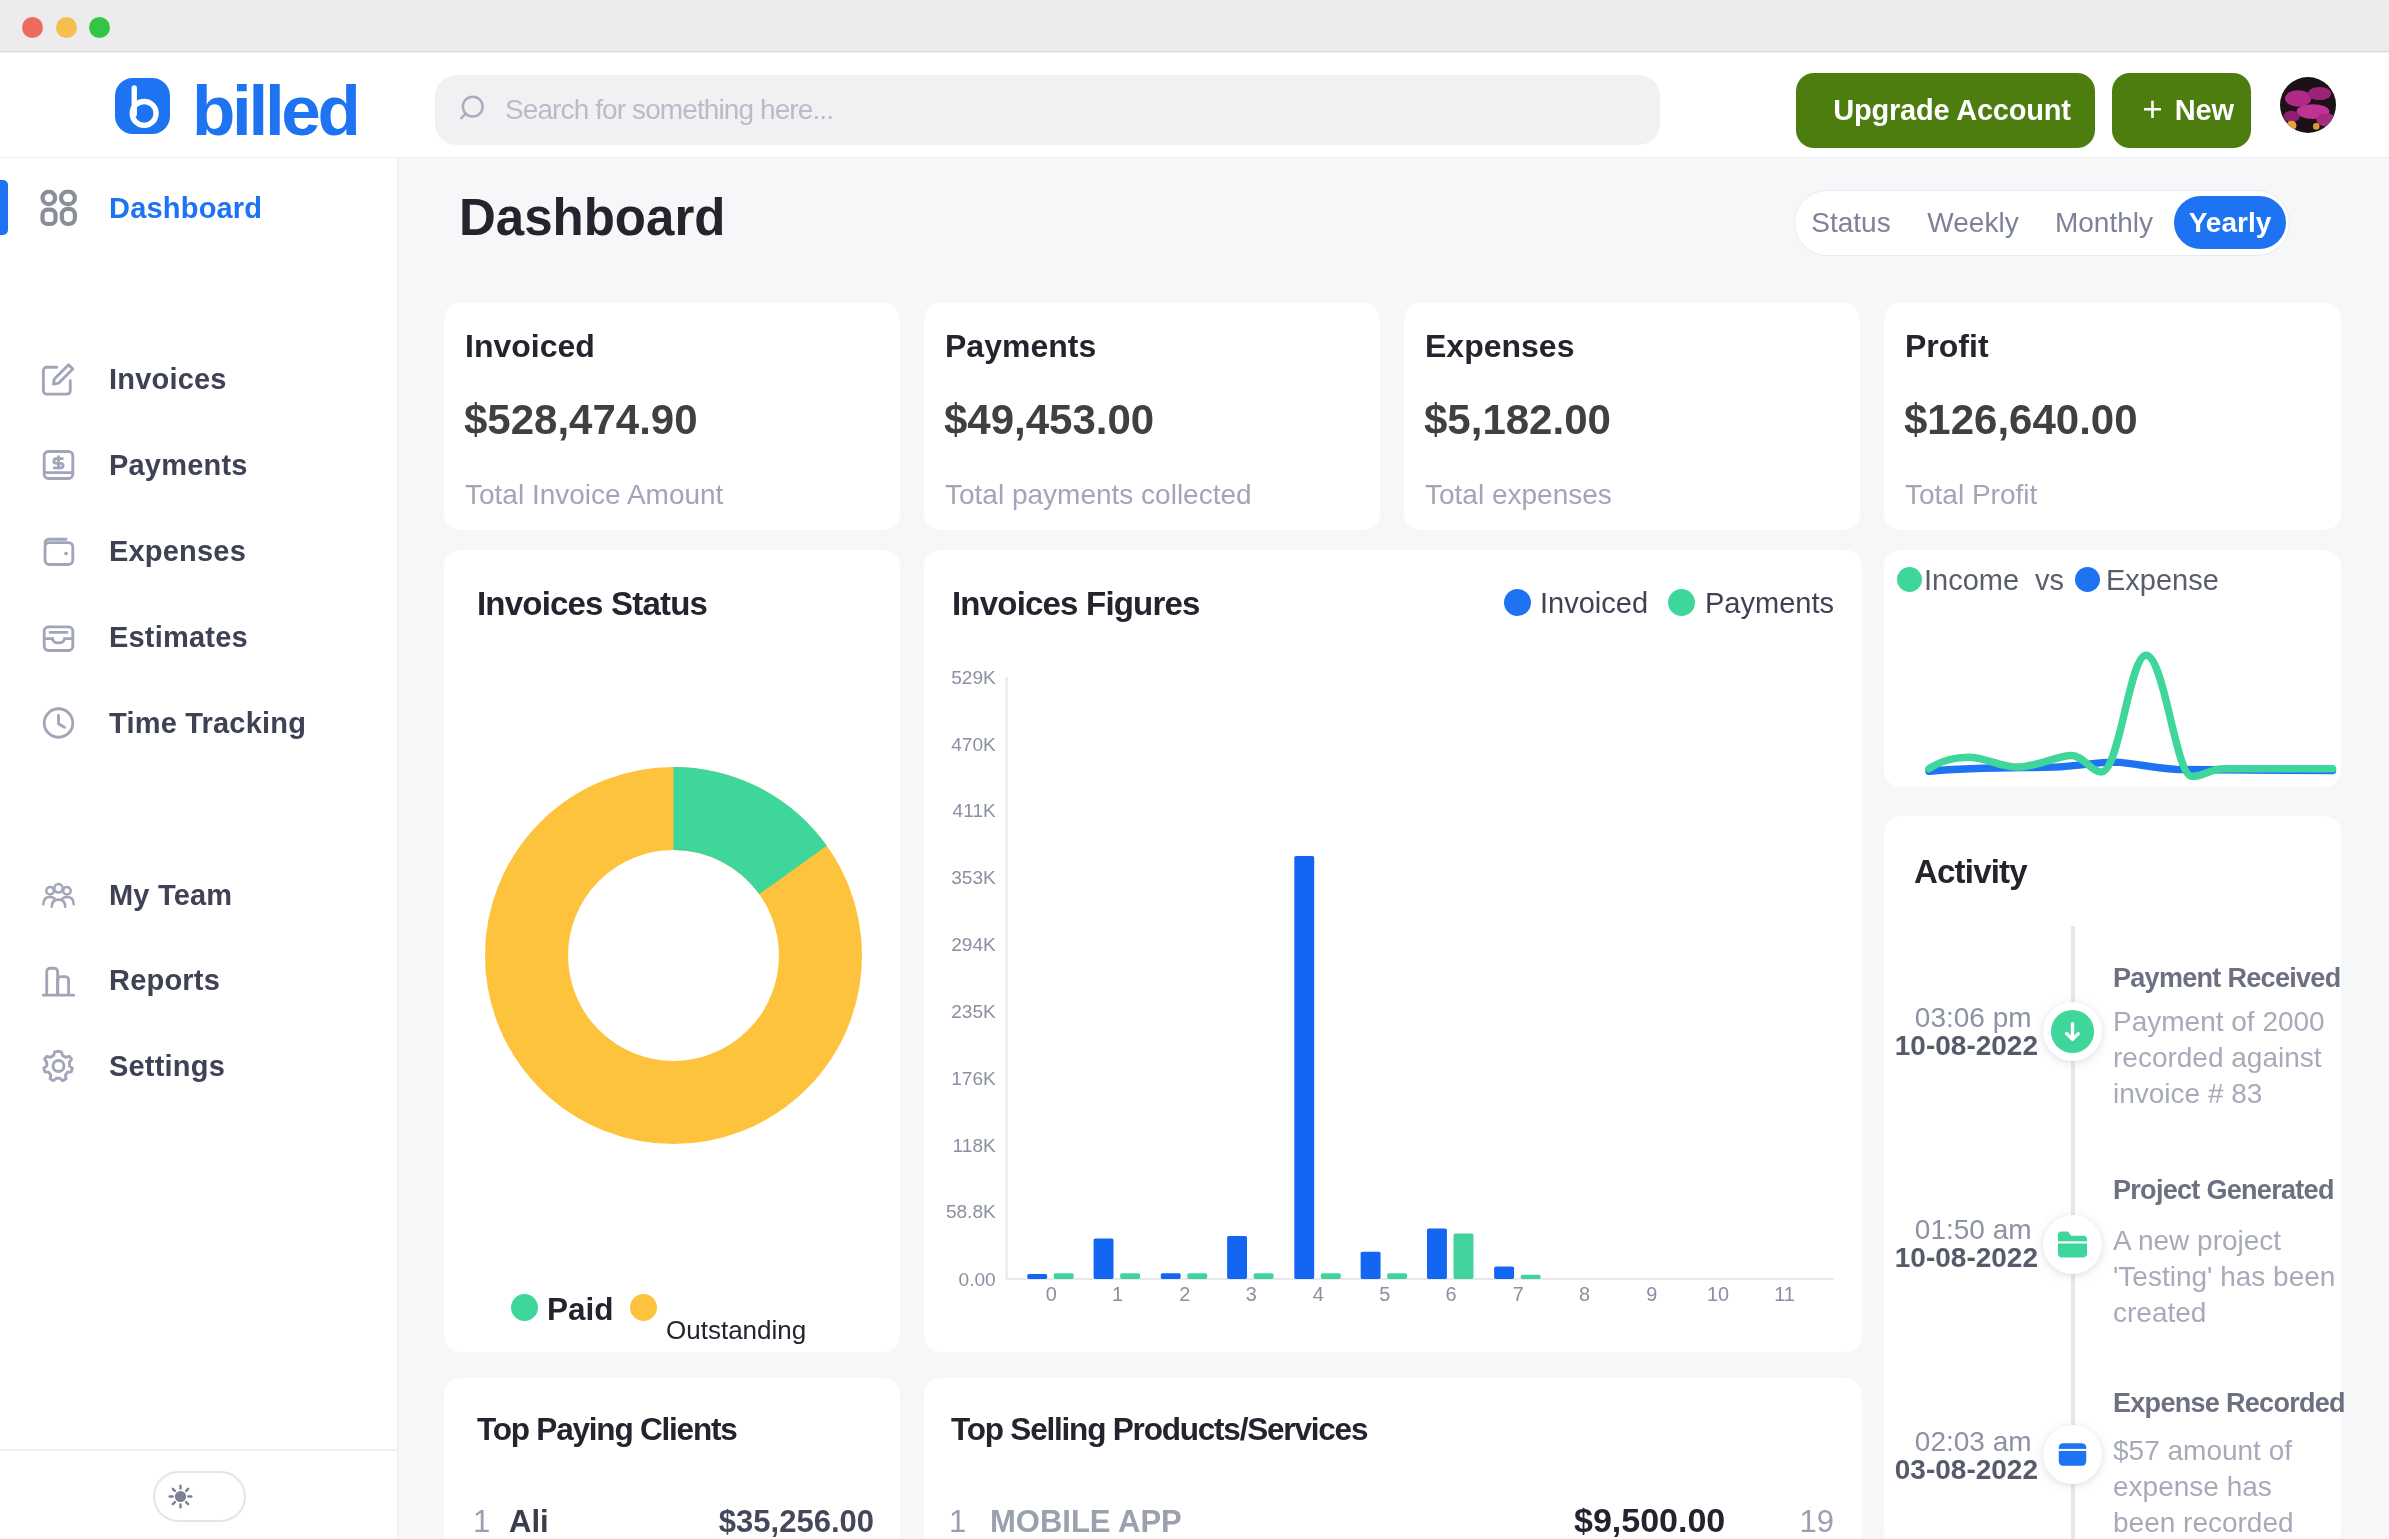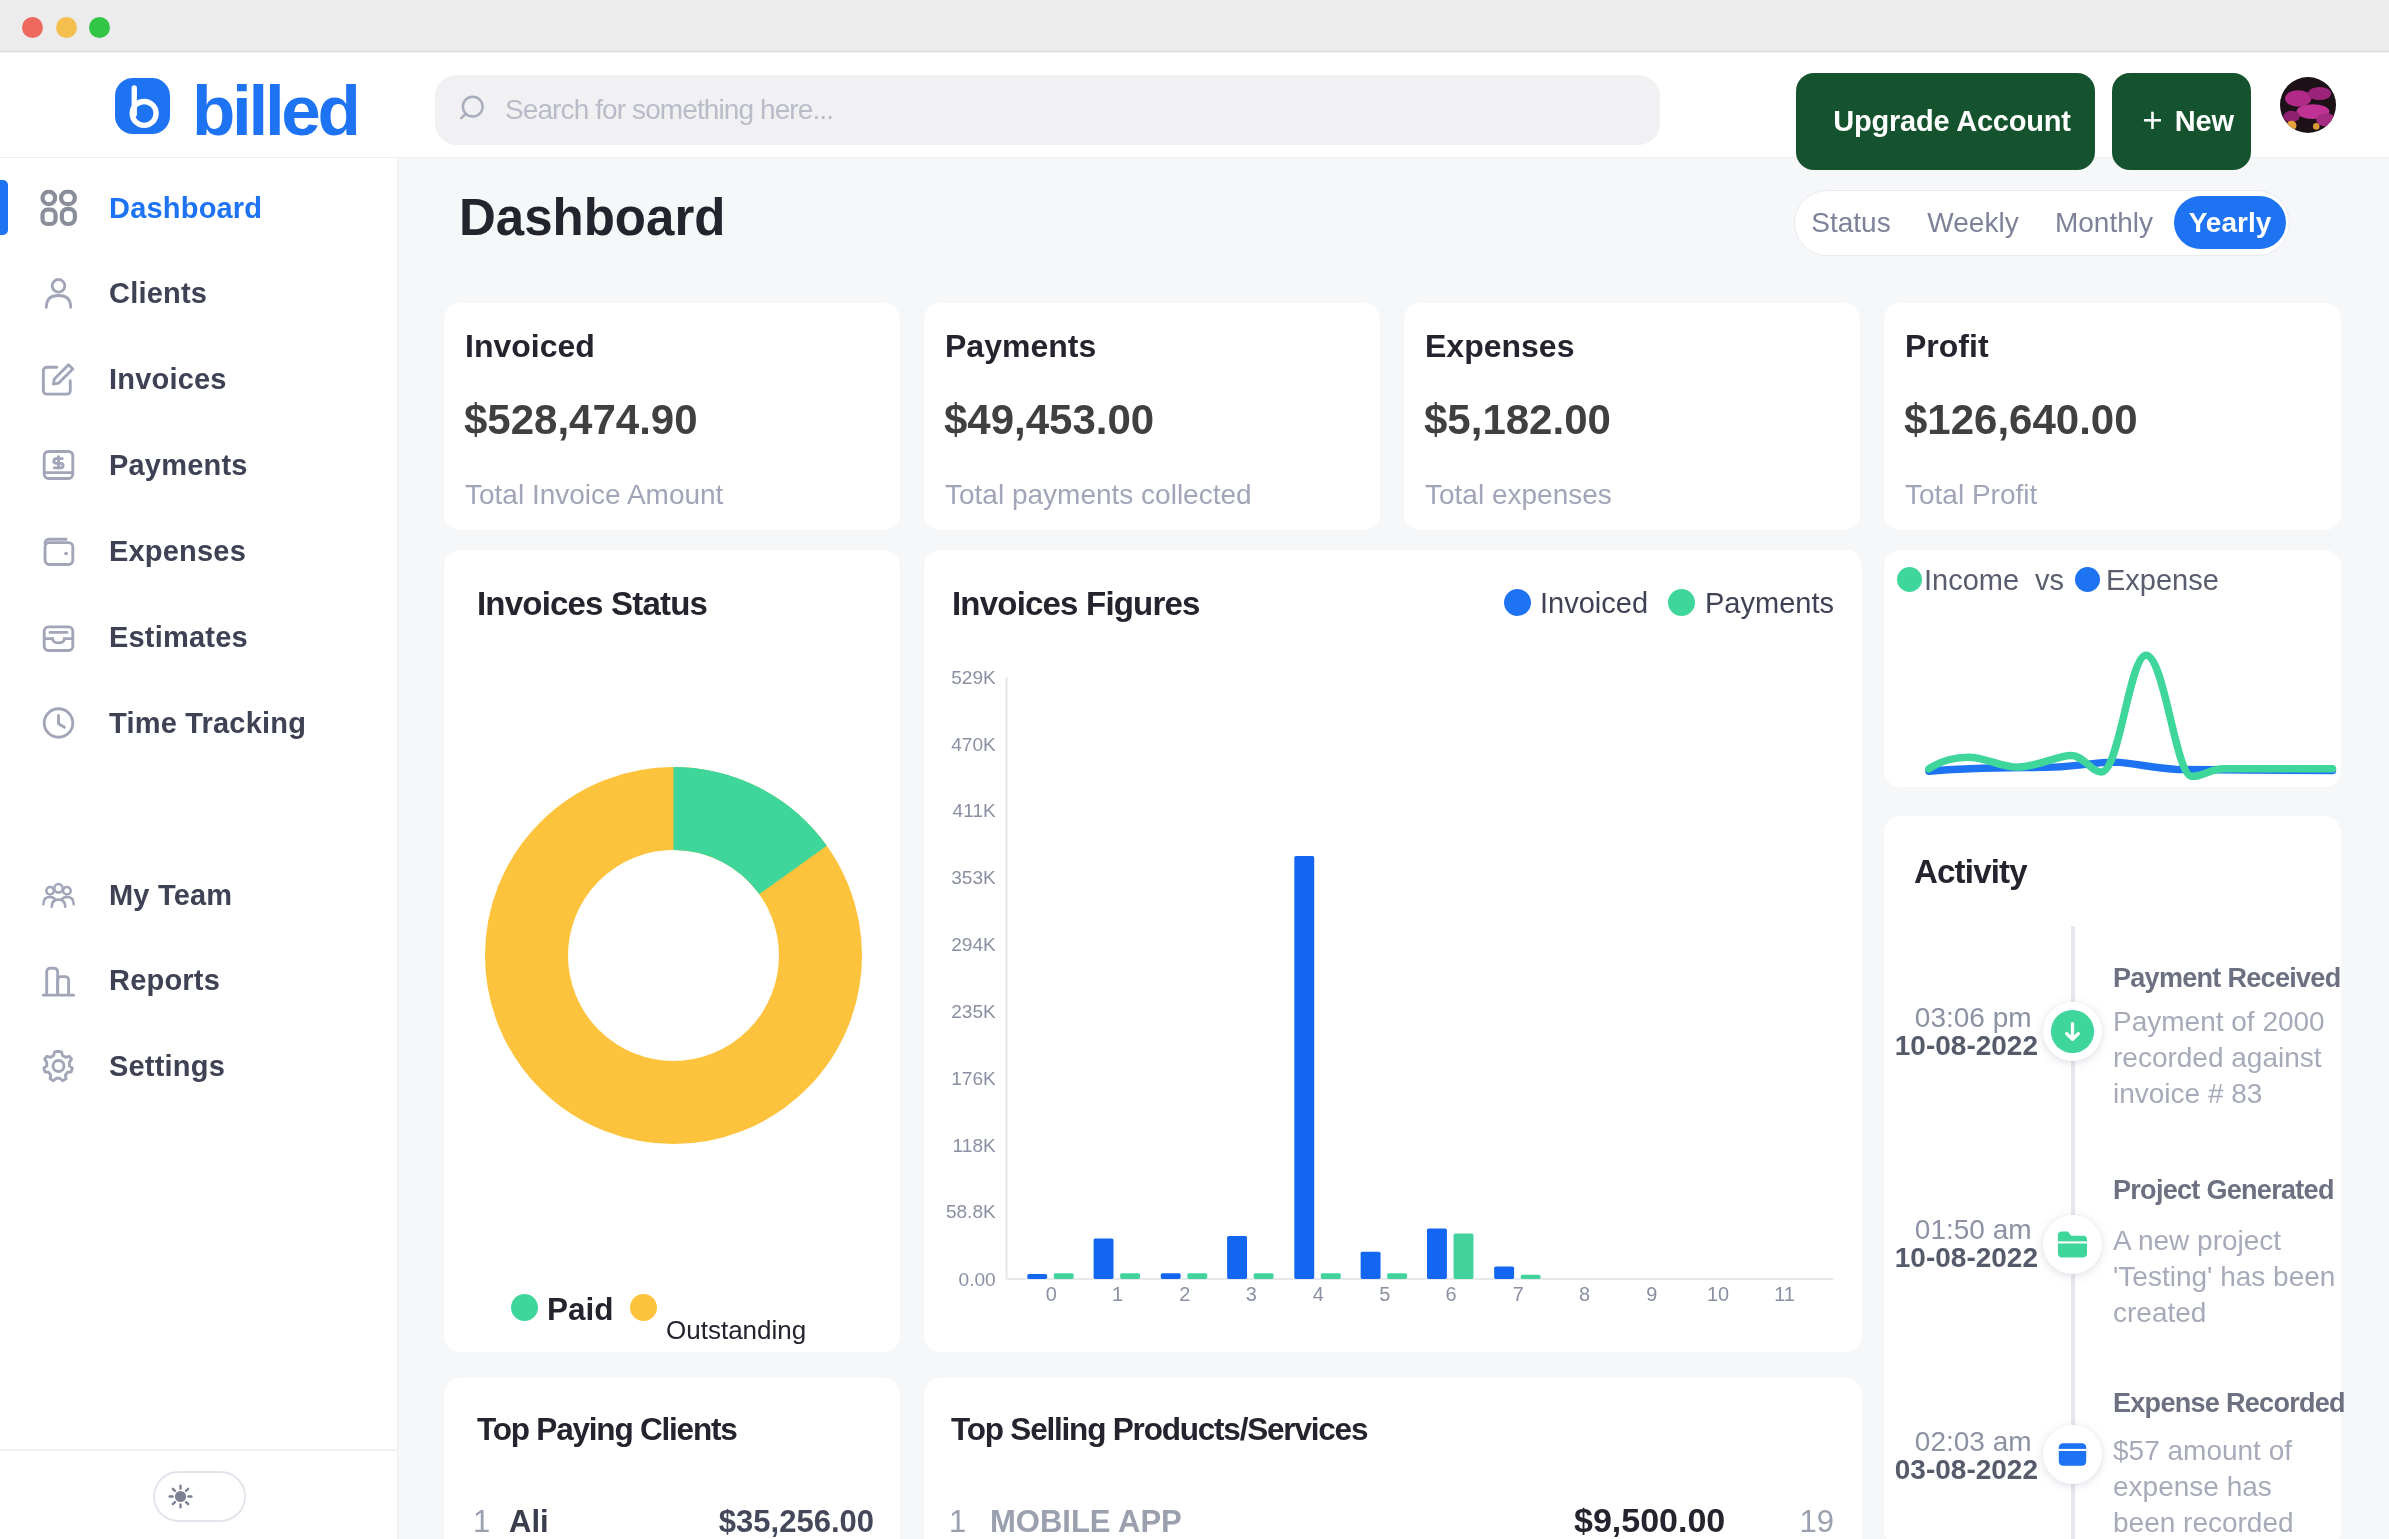--- a/index.html
+++ b/index.html
@@ -9,21 +9,21 @@
 
 .chrome { position:absolute; left:0; top:0; width:2389px; height:52px; background:#ececec; border-bottom:0.8px solid #d9d9da; }
 .dot { position:absolute; top:17.4px; width:21px; height:21px; border-radius:50%; }
 
 
 .header { position:absolute; left:0; top:53px; width:2389px; height:105px; background:#ffffff; border-bottom:1.7px solid #eeeff3; }
 .logo-sq { position:absolute; left:115px; top:25px; width:55px; height:56px; border-radius:18px; background:#1d73f2; }
 .logo-word { position:absolute; left:192px; top:16.6px; font-size:71px; font-weight:700; color:#1d73f2; letter-spacing:-3.3px; }
 .search { position:absolute; left:435px; top:21.6px; width:1225px; height:70px; background:#f1f1f4; border-radius:21.6px; }
 .search-txt { position:absolute; left:70px; top:19px; font-size:28px; color:#b9bcc8; letter-spacing:-0.9px; }
-.btn { position:absolute; top:20px; height:97px; background:#14532d; border-radius:18px; color:#fff; font-size:29px; font-weight:700; display:flex; align-items:center; justify-content:center; letter-spacing:-0.2px;padding-left:13px; }
+.btn { position:absolute; top:20px; height:75px; background:#4d7c0f; border-radius:18px; color:#fff; font-size:29px; font-weight:700; display:flex; align-items:center; justify-content:center; letter-spacing:-0.2px;padding-left:13px; }
 .avatar { position:absolute; left:2280px; top:24px; width:56px; height:56px; border-radius:50%; overflow:hidden; }
 
 
 .sidebar { position:absolute; left:0; top:158px; width:398px; height:1381px; background:#fff; border-right:1.7px solid #eceef2; }
 .nav-item { position:absolute; left:0; width:398px; height:86px; }
 .nav-item .ic { position:absolute; left:40px; top:50%; transform:translateY(-50%); width:37px; height:37px; }
 .nav-item .lbl { position:absolute; left:109px; top:50%; transform:translateY(-50%); font-size:29px; font-weight:700; color:#3f4254; letter-spacing:0.2px; }
 .nav-item.active .lbl { color:#1d73f2; }
 .active-bar { position:absolute; left:0px; top:15.8px; width:7.5px; height:55px; background:#1d73f2; border-radius:0 5px 5px 0; }
 .side-sep { position:absolute; left:0; top:1291px; width:397px; height:1.7px; background:#eef0f3; }
@@ -103,27 +103,20 @@
 <div class="sidebar" id="sidebar">
   <div class="nav-item active" style="top:6.6px;">
     <div class="active-bar"></div>
     <svg class="ic" viewBox="0 0 44 44" fill="none" stroke="#8a8e9b" stroke-width="5">
       <circle cx="10.5" cy="10" r="7.5"></circle>
       <rect x="25" y="2.5" width="16.5" height="15" rx="7.5"></rect>
       <rect x="3" y="24" width="15.5" height="17" rx="6"></rect>
       <rect x="26" y="23" width="15.5" height="18" rx="7"></rect>
     </svg>
     <div class="lbl">Dashboard</div>
-  </div>
-  <div class="nav-item" style="top:92px;">
-    <svg class="ic" viewBox="0 0 44 44" fill="none" stroke="#a1a5b7" stroke-width="3.4">
-      <circle cx="22" cy="13.5" r="7.5"></circle>
-      <path d="M7.5 39 C7.5 29 13 25 22 25 C31 25 36.5 29 36.5 39" stroke-linecap="round"></path>
-    </svg>
-    <div class="lbl">Clients</div>
   </div>
   <div class="nav-item" style="top:178px;">
     <svg class="ic" viewBox="0 0 44 44" fill="none" stroke="#a1a5b7" stroke-width="3.4">
       <path d="M36 24 L36 36 C36 38.2 34.2 40 32 40 L8 40 C5.8 40 4 38.2 4 36 L4 12 C4 9.8 5.8 8 8 8 L20 8" stroke-linecap="round"></path>
       <path d="M17 22 L34 5 L39 10 L22 27 L16 28 Z" stroke-linejoin="round"></path>
     </svg>
     <div class="lbl">Invoices</div>
   </div>
   <div class="nav-item" style="top:264px;">
     <svg class="ic" viewBox="0 0 44 44" fill="none" stroke="#a1a5b7" stroke-width="3.4">

